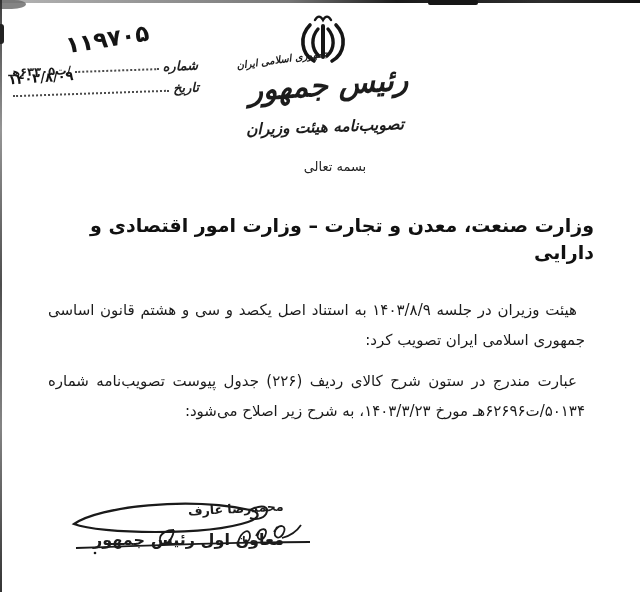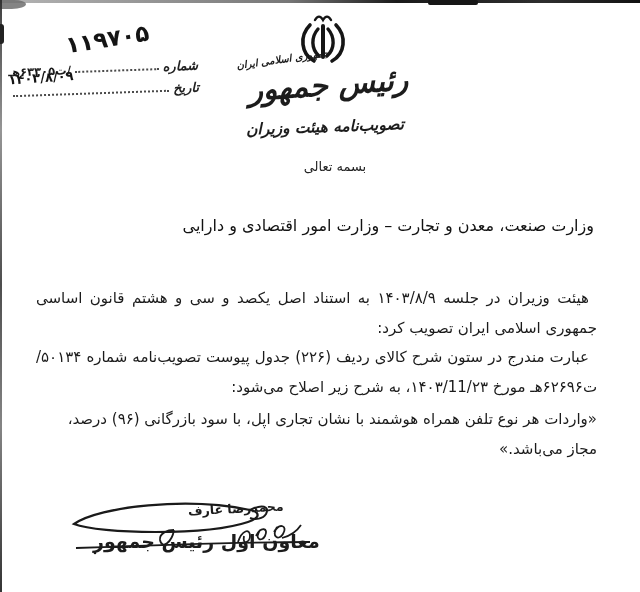--- a/index.html
+++ b/index.html
@@ -33,34 +33,34 @@
     transform:rotate(-8deg);text-align:center;white-space:nowrap;}
   .office{position:absolute;left:248px;top:68px;width:134px;font-size:30px;font-weight:bold;font-style:italic;
     transform:rotate(-4deg);text-align:center;white-space:nowrap;}
   .doctype{position:absolute;left:242px;top:118px;width:166px;font-size:15.5px;font-weight:bold;font-style:italic;
     transform:rotate(-2deg);text-align:center;white-space:nowrap;}
 
   .bismillah{position:absolute;left:245px;top:159px;width:180px;text-align:center;font-size:13px;color:#222;}
   .salutation{position:absolute;left:195px;top:181px;width:280px;text-align:center;font-size:11.5px;font-weight:bold;}
 
   .addressees{position:absolute;left:40px;top:212px;width:554px;direction:rtl;text-align:right;
-    font-weight:normal;font-size:16px;line-height:27px;color:#111;}
+    font-weight:bold;font-size:19px;line-height:27px;color:#111;}
   .addressees .line2{margin-right:155px;}
 
   .body-text{position:absolute;left:36px;top:284px;width:561px;direction:rtl;text-align:justify;
     font-size:15px;line-height:29.5px;color:#1b1b1b;}
-  .body-text p{margin:0;text-indent:8px;}
+  .body-text p{margin:12px;text-indent:8px;}
   .body-text p.quote{text-indent:0;margin-top:3px;text-align:right;}
 
   
   .signature{position:absolute;left:38px;top:480px;width:310px;height:90px;}
   .signature svg{position:absolute;left:0;top:0;}
   .sig-name{position:absolute;left:150px;top:21px;font-size:12.5px;font-weight:bold;transform:rotate(-3deg);
     white-space:nowrap;direction:rtl;}
-  .sig-title{position:absolute;left:55px;top:50px;font-size:19px;font-weight:bold;white-space:nowrap;direction:rtl;}
+  .sig-title{position:absolute;left:55px;top:50px;font-size:16px;font-weight:bold;white-space:nowrap;direction:rtl;}
 </style>
 </head>
 <body>
 
 <div class="page">
 
   <div class="art-top"></div>
   <div class="art-top-notch"></div>
   <div class="art-top-blob"></div>
   <div class="art-left"></div>
@@ -97,22 +97,21 @@
   <div class="doctype">تصویب‌نامه هیئت وزیران</div>
 
   <div class="bismillah">بسمه تعالی</div>
 
   <div class="addressees">
     <div class="line1">وزارت صنعت، معدن و تجارت – وزارت امور اقتصادی و دارایی</div>
   </div>
 
   <div class="body-text">
     <p>هیئت وزیران در جلسه ۱۴۰۳/۸/۹ به استناد اصل یکصد و سی و هشتم قانون اساسی جمهوری اسلامی ایران تصویب کرد:</p>
-    <p>عبارت مندرج در ستون شرح کالای ردیف (۲۲۶) جدول پیوست تصویب‌نامه شماره ۵۰۱۳۴/ت۶۲۶۹۶هـ مورخ ۱۴۰۳/11/۲۳، به شرح زیر اصلاح می‌شود:</p>
-    <p class="quote">«واردات هر نوع تلفن همراه هوشمند با نشان تجاری اپل، با سود بازرگانی (۹۶) درصد، مجاز می‌باشد.»</p>
+    <p>عبارت مندرج در ستون شرح کالای ردیف (۲۲۶) جدول پیوست تصویب‌نامه شماره ۵۰۱۳۴/ت۶۲۶۹۶هـ مورخ ۱۴۰۳/۳/۲۳، به شرح زیر اصلاح می‌شود:</p>
   </div>
 
   <div class="signature">
     <svg width="310" height="90" viewBox="0 0 310 90" fill="none" stroke="#1a1a1a">
       <path d="M212 30 C150 17 62 26 36 44 C62 54 168 56 210 42 C223 37.5 222 32 212 30" stroke-width="2.2"></path>
       <path d="M212 30 C224 24 232 26 228 34 C225 39 217 40 212 38" stroke-width="2"></path>
       <path d="M38 68 C120 65 220 62 272 62" stroke-width="1.8"></path>
       <path d="M200 62 c4 -12 12 -14 12 -6 c0 6 -8 10 -6 0" stroke-width="1.8"></path>
       <path d="M218 56 c5 -10 13 -8 9 0 c-3 6 -11 4 -5 -6" stroke-width="1.8"></path>
       <path d="M236 52 c6 -10 14 -6 9 2 c-4 7 -12 3 -6 -7" stroke-width="1.8"></path>

